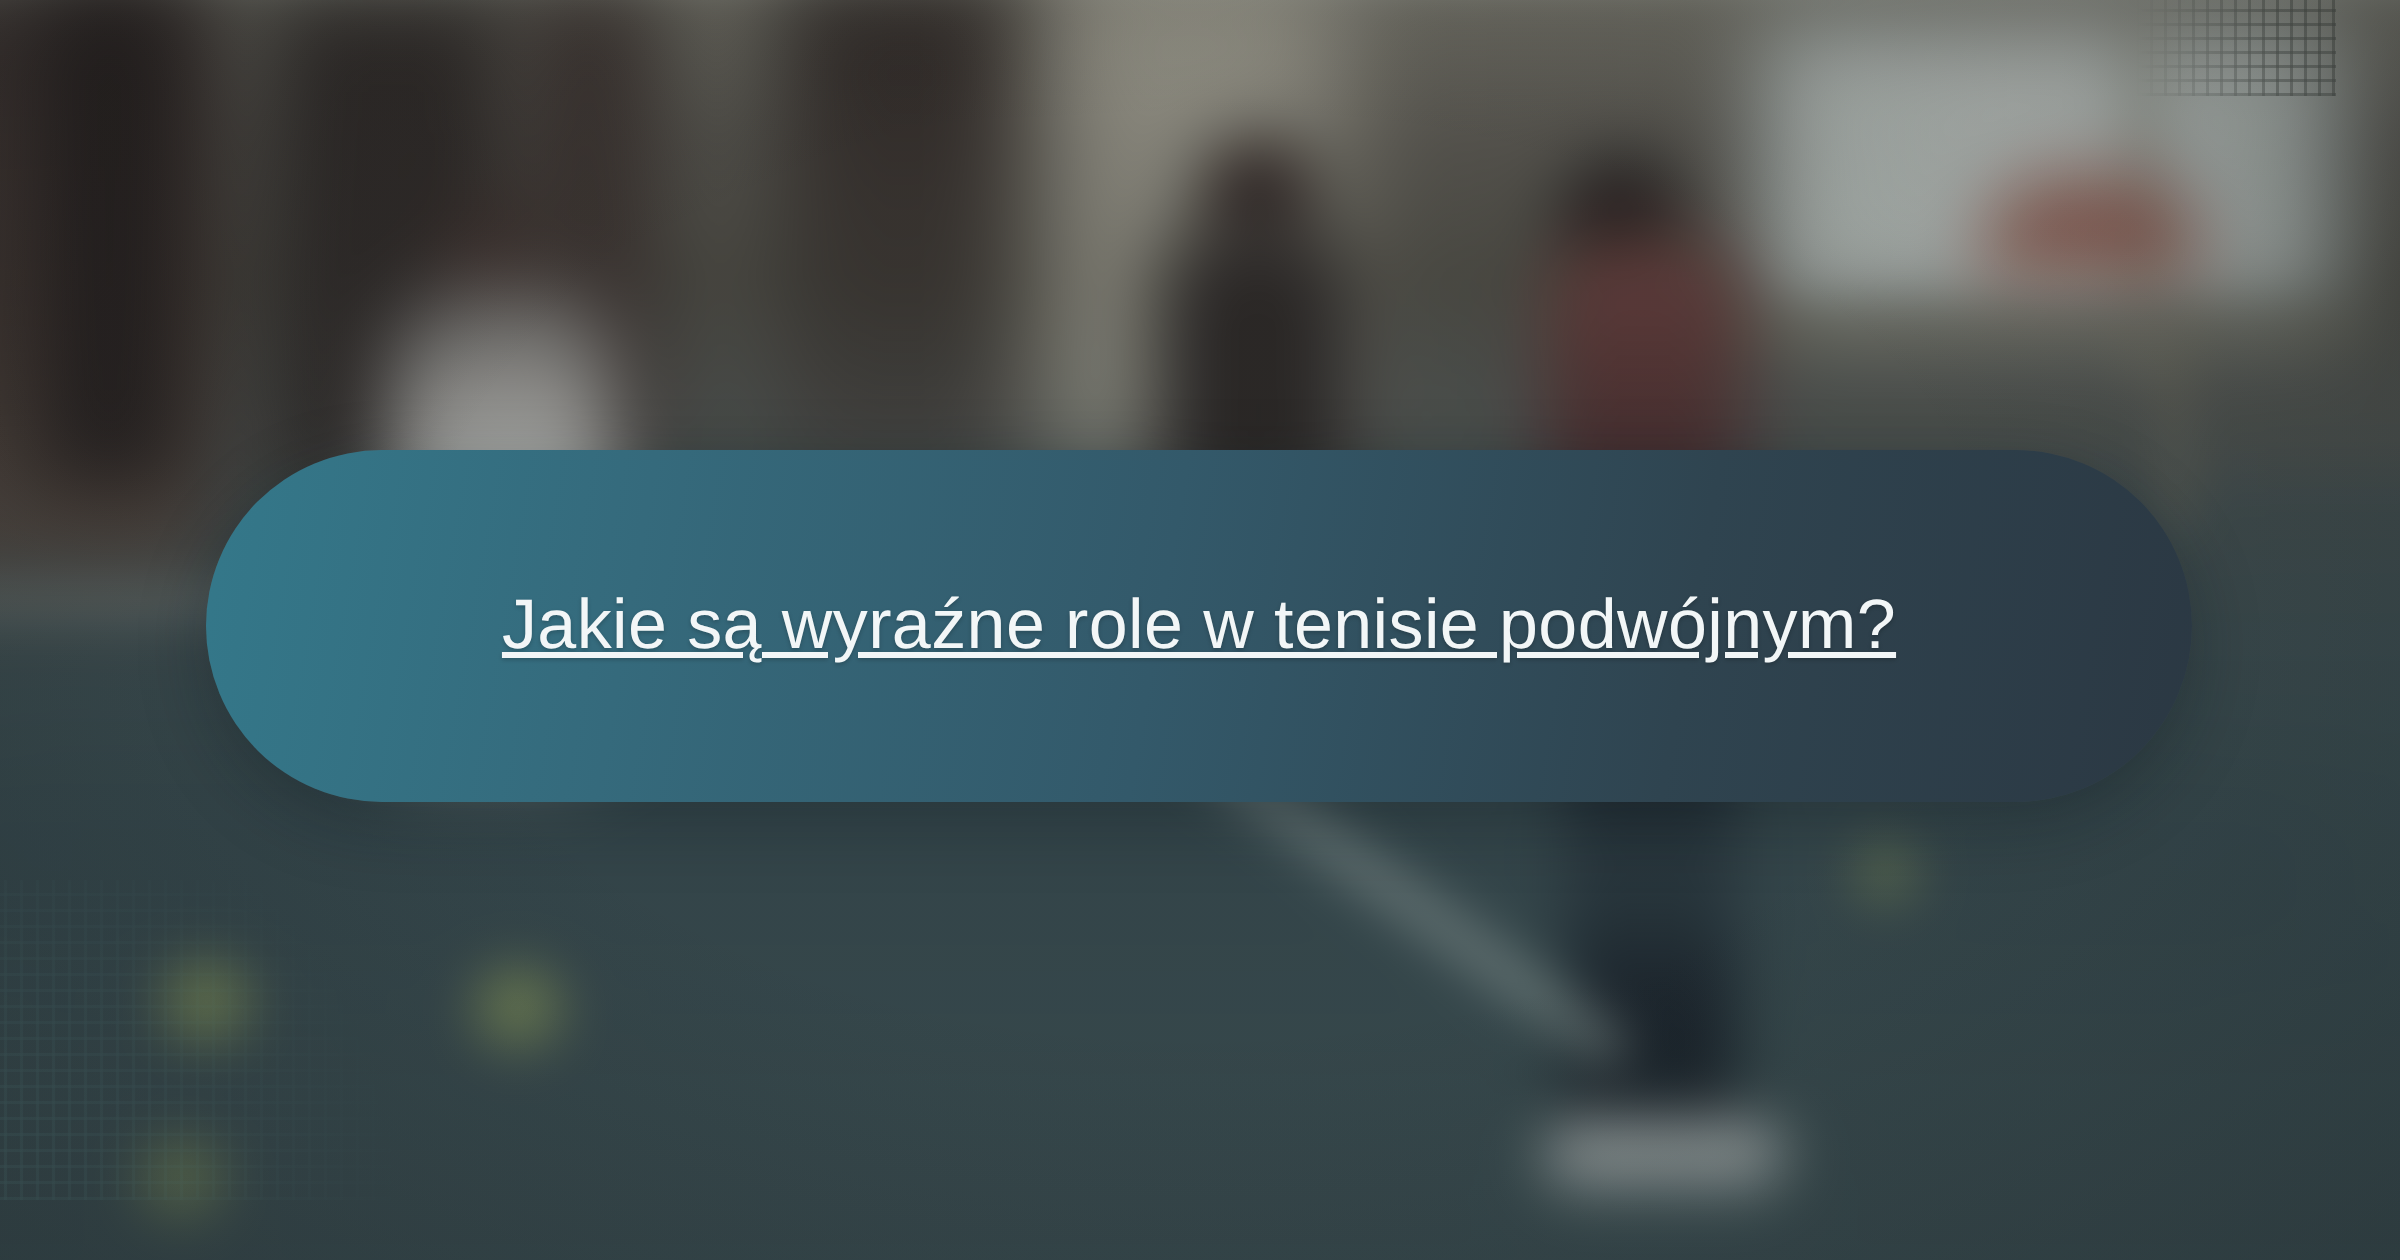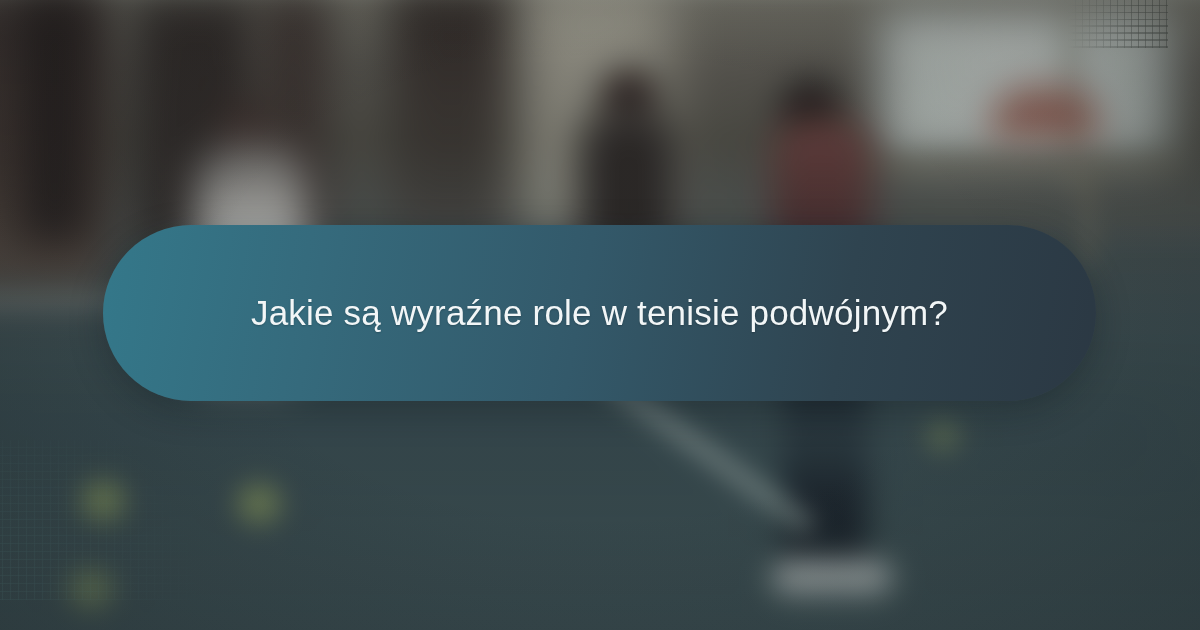--- a/index.html
+++ b/index.html
@@ -316,20 +316,21 @@
   .pill-title {
     color: #f2f6f7;
     font-family: "Liberation Sans", sans-serif;
     font-size: 35px;
     font-weight: 400;
     letter-spacing: .2px;
     line-height: 1.2;
     text-align: center;
     white-space: nowrap;
     text-shadow: 0 1px 2px rgba(0,0,0,.20);
+    text-decoration: underline;
   }
 </style>
 </head>
 <body>
 
 <div id="stage">
 
   <div class="bg-photo">
     <div class="bg-blur-layer">
       <div class="bg-base"></div>

